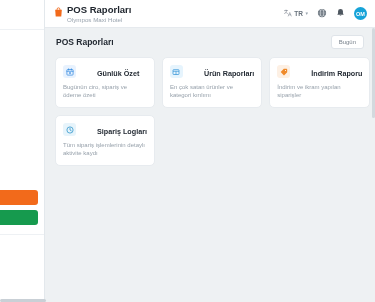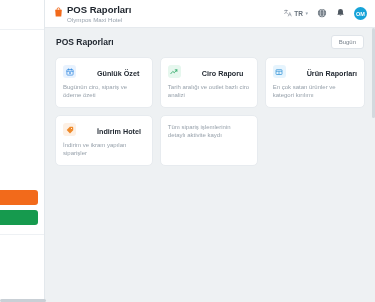--- a/index.html
+++ b/index.html
@@ -243,32 +243,20 @@
                 <rect x="1.8" y="3" width="12.4" height="11.2" rx="1.6" fill="none" stroke="#2f88e0" stroke-width="1.4"></rect>
                 <path d="M1.8 6.6h12.4M5.2 1.6v2.6M10.8 1.6v2.6" stroke="#2f88e0" stroke-width="1.4" stroke-linecap="round"></path>
                 <rect x="6.4" y="8.6" width="3.2" height="3" rx="0.6" fill="#2f88e0"></rect>
               </svg>
             </span>
             <span class="card-title">Günlük Özet</span>
           </div>
           <div class="card-desc">Bugünün ciro, sipariş ve ödeme özeti</div>
         </div>
 
-        <div class="card">
-          <div class="card-head">
-            <span class="card-ico ic-green">
-              <svg width="8" height="8" viewBox="0 0 16 16">
-                <path d="M1.6 11.4L5.6 6.8l3 2.8 5-6" fill="none" stroke="#25a55f" stroke-width="1.6" stroke-linecap="round" stroke-linejoin="round"></path>
-                <path d="M10.4 3.6h3.4v3.4" fill="none" stroke="#25a55f" stroke-width="1.6" stroke-linecap="round" stroke-linejoin="round"></path>
-              </svg>
-            </span>
-            <span class="card-title">Ciro Raporu</span>
-          </div>
-          <div class="card-desc">Tarih aralığı ve outlet bazlı ciro analizi</div>
-        </div>
 
         <div class="card">
           <div class="card-head">
             <span class="card-ico ic-cyan">
               <svg width="8" height="8" viewBox="0 0 16 16">
                 <rect x="2" y="3.4" width="12" height="9.6" rx="1.2" fill="none" stroke="#2b8fd6" stroke-width="1.4"></rect>
                 <path d="M2 6.6h12M8 6.6v6.4" stroke="#2b8fd6" stroke-width="1.3"></path>
               </svg>
             </span>
             <span class="card-title">Ürün Raporları</span>
@@ -277,27 +265,36 @@
         </div>
 
         <div class="card">
           <div class="card-head">
             <span class="card-ico ic-orange">
               <svg width="8" height="8" viewBox="0 0 16 16">
                 <path d="M7.6 1.6H13a1.4 1.4 0 0 1 1.4 1.4v5.4L8 14.8 1.4 8.2z" fill="#ef8a2a"></path>
                 <circle cx="11" cy="5" r="1.1" fill="#fff"></circle>
               </svg>
             </span>
-            <span class="card-title">İndirim Hotel</span>
+            <span class="card-title">İndirim Raporu</span>
           </div>
           <div class="card-desc">İndirim ve ikram yapılan siparişler</div>
         </div>
 
 
         <div class="card">
+          <div class="card-head">
+            <span class="card-ico ic-teal">
+              <svg width="8" height="8" viewBox="0 0 16 16">
+                <circle cx="8" cy="8" r="6.2" fill="none" stroke="#2b93c9" stroke-width="1.5"></circle>
+                <path d="M8 4.4V8l2.6 1.6" fill="none" stroke="#2b93c9" stroke-width="1.5" stroke-linecap="round" stroke-linejoin="round"></path>
+              </svg>
+            </span>
+            <span class="card-title">Sipariş Logları</span>
+          </div>
           <div class="card-desc">Tüm sipariş işlemlerinin detaylı aktivite kaydı</div>
         </div>
 
       </div>
     </main>
   </div>
 
   <div class="scroll-v">
       <i></i>
     </div>

